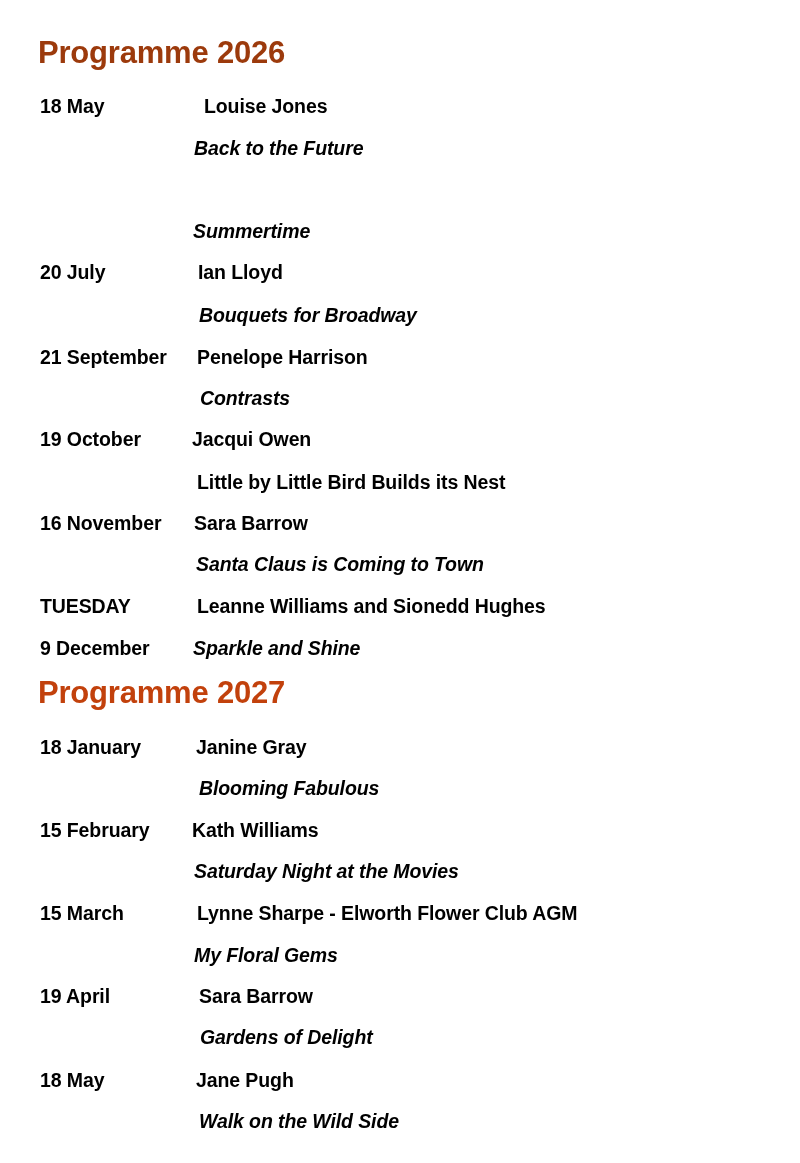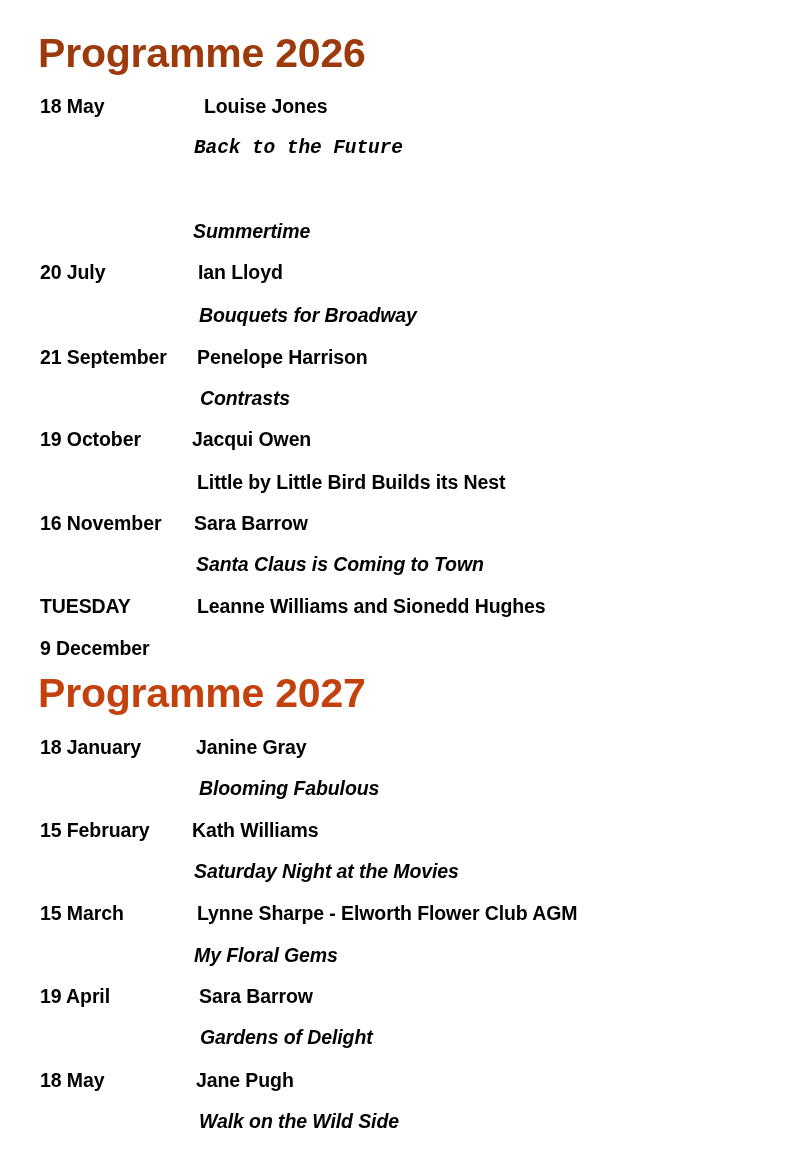--- a/index.html
+++ b/index.html
@@ -18,21 +18,21 @@
   }
   .page {
     position: relative;
     width: 800px;
     height: 1163px;
     background: #ffffff;
   }
   .section-heading {
     position: absolute;
     left: 38px;
-    font-size: 41px;
+    font-size: 31px;
     font-weight: bold;
     letter-spacing: -0.2px;
     line-height: 34px;
     white-space: nowrap;
   }
   .row {
     position: absolute;
     left: 0;
     width: 648px;
     height: 30px;
@@ -64,21 +64,21 @@
 <body>
 
 <div class="page">
     <div class="section-heading" style="top: 36px; color: rgb(156, 58, 12);">Programme 2026</div>
     <div class="row" style="top: 91px;">
       <span class="cell-date">18 May</span>
       <span class="cell-main" style="left: 197px; margin-left: 7px;">Louise Jones</span>
     </div>
     <div class="row" style="top: 133px;">
       <span class="cell-date"></span>
-      <span class="cell-main italic" style="left: 194px; font-family: Liberation Mono, monospace;">Back to the Future</span>
+      <span class="cell-main italic" style="left: 194px;">Back to the Future</span>
     </div>
     <div class="row" style="top: 216px;">
       <span class="cell-date"></span>
       <span class="cell-main italic" style="left: 193px;">Summertime</span>
     </div>
     <div class="row" style="top: 257px;">
       <span class="cell-date">20 July</span>
       <span class="cell-main" style="left: 198px;">Ian Lloyd</span>
     </div>
     <div class="row" style="top: 300px;">
@@ -108,20 +108,21 @@
     <div class="row" style="top: 549px;">
       <span class="cell-date"></span>
       <span class="cell-main italic" style="left: 196px;">Santa Claus is Coming to Town</span>
     </div>
     <div class="row" style="top: 591px;">
       <span class="cell-date">TUESDAY</span>
       <span class="cell-main" style="left: 197px;">Leanne Williams and Sionedd Hughes</span>
     </div>
     <div class="row" style="top: 633px;">
       <span class="cell-date">9 December</span>
+      <span class="cell-main italic" style="left: 193px;">Sparkle and Shine</span>
     </div>
     <div class="section-heading" style="top: 676px; color: #c2410c;">Programme 2027</div>
     <div class="row" style="top: 732px;">
       <span class="cell-date">18 January</span>
       <span class="cell-main" style="left: 196px;">Janine Gray</span>
     </div>
     <div class="row" style="top: 773px;">
       <span class="cell-date"></span>
       <span class="cell-main italic" style="left: 199px;">Blooming Fabulous</span>
     </div>

